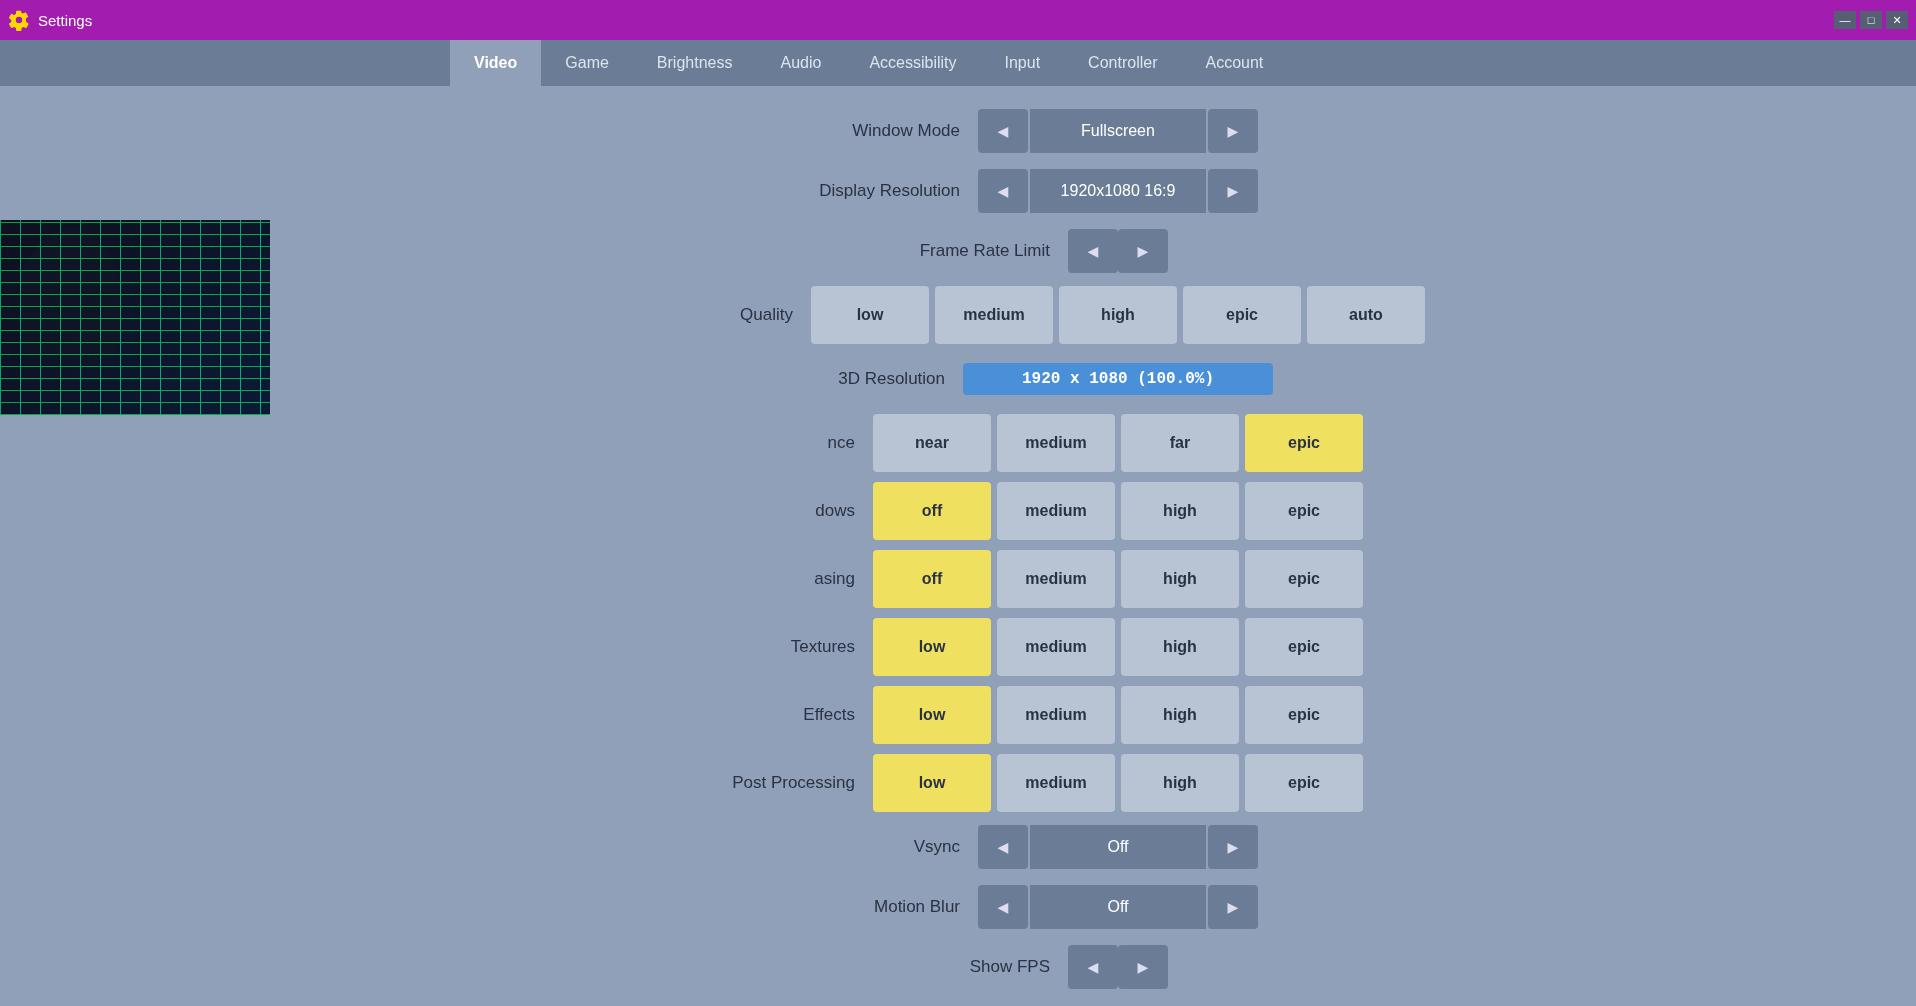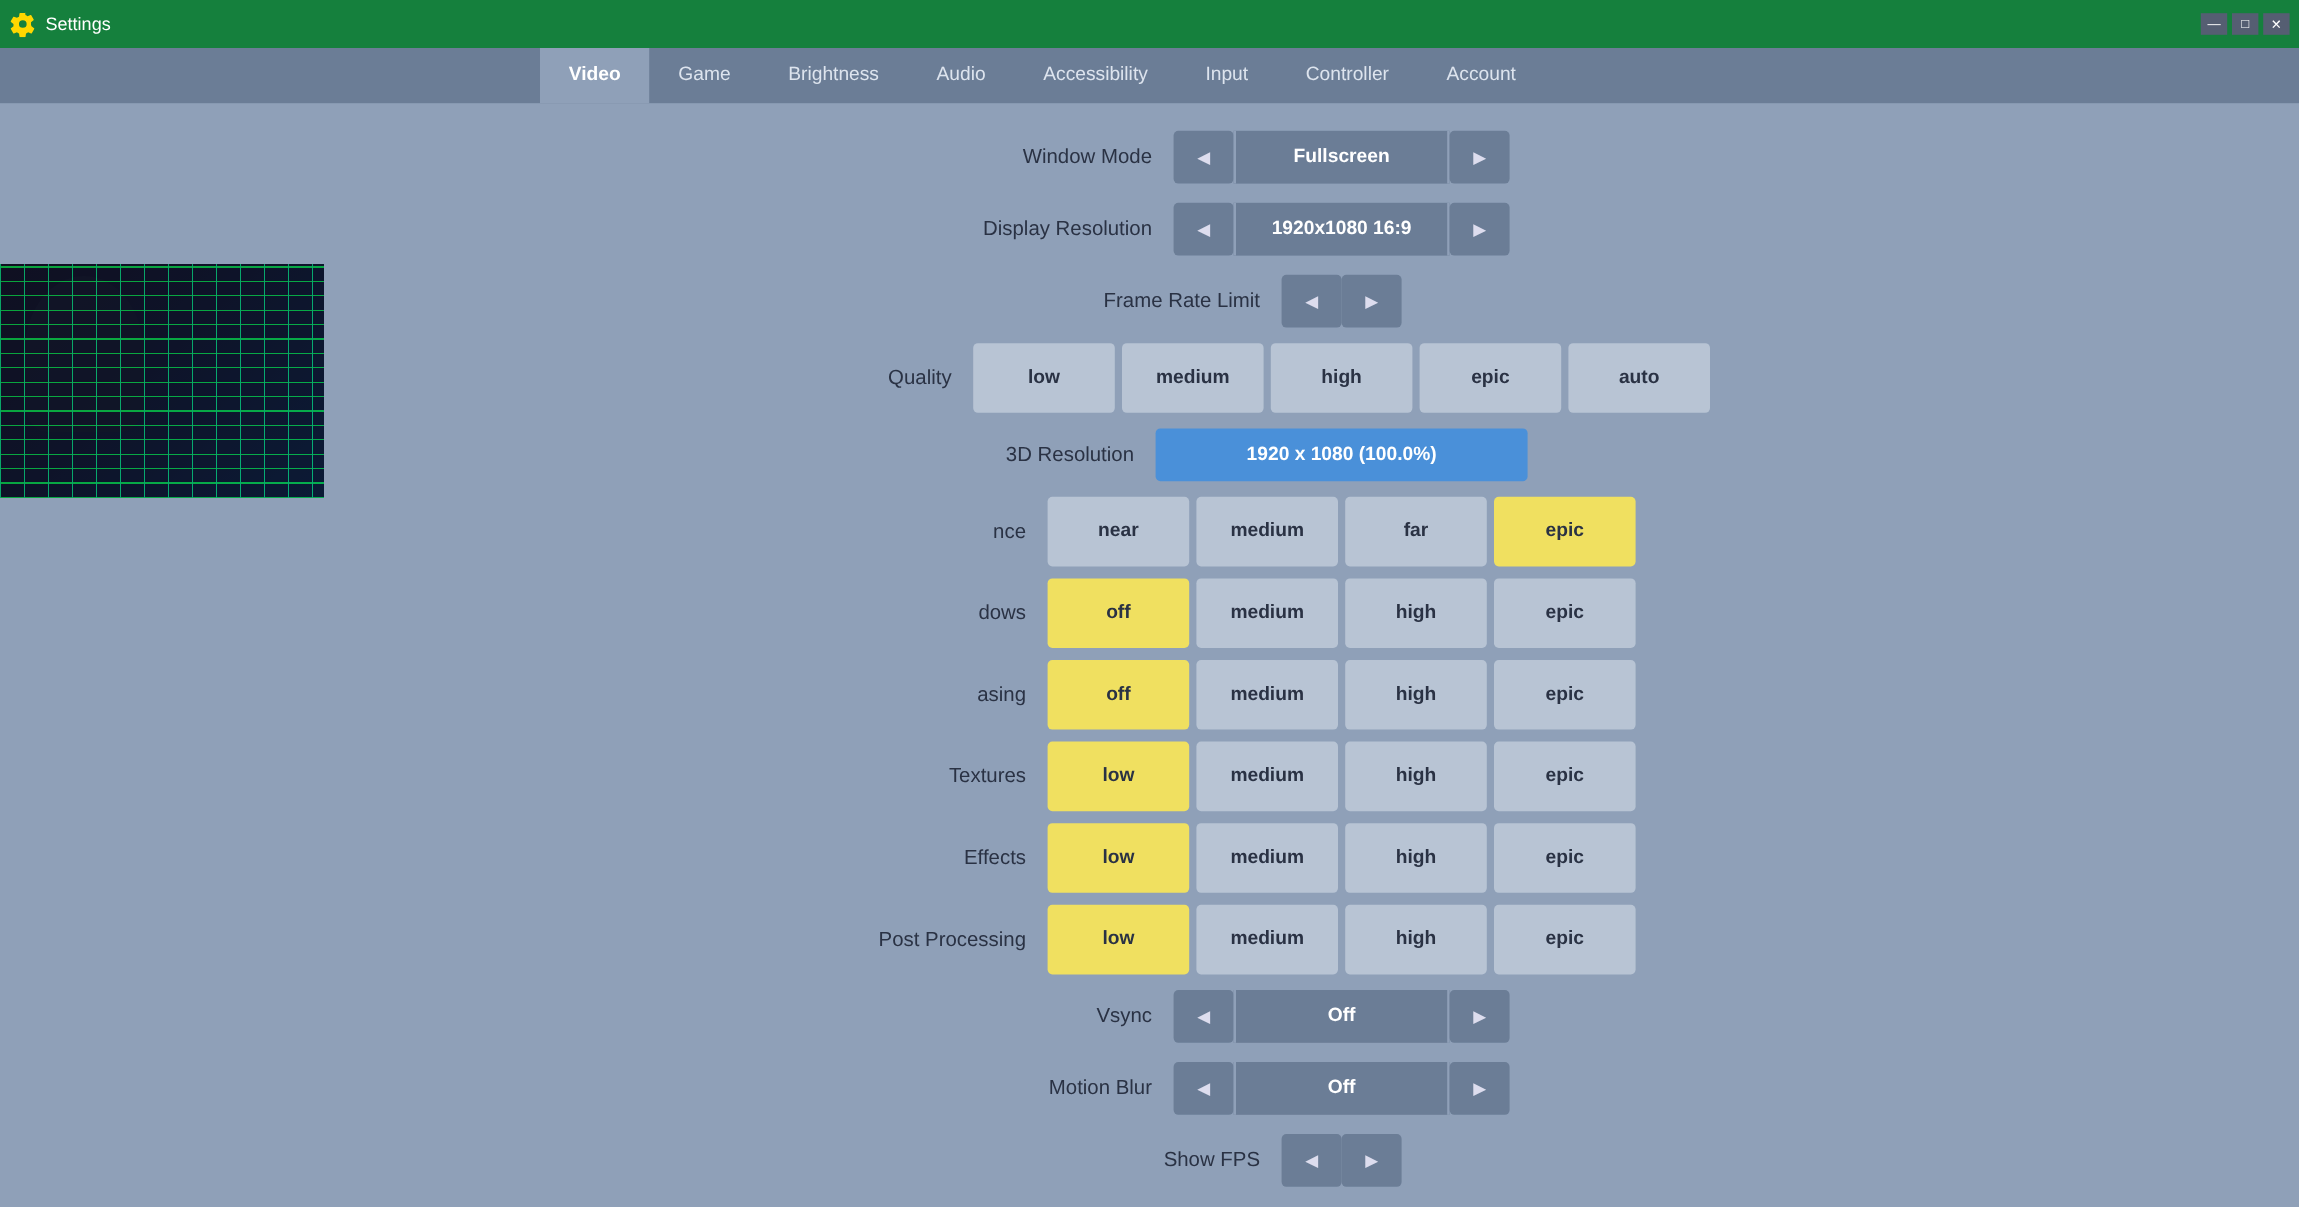--- a/index.html
+++ b/index.html
@@ -7,21 +7,21 @@
       width: 1916px;
       height: 1006px;
       background: #8fa0b8;
       font-family: 'Segoe UI', Arial, sans-serif;
       overflow: hidden;
       position: relative;
     }
 
     
     .title-bar {
-      background: #15803d;
+      background: #a21caf;
       height: 40px;
       display: flex;
       align-items: center;
       justify-content: space-between;
       padding: 0 8px;
     }
     .title-bar-left {
       display: flex;
       align-items: center;
       gap: 8px;
@@ -161,21 +161,21 @@
       font-size: 14px;
       color: #dde;
       border-radius: 4px;
     }
     .selector-value {
       min-width: 180px;
       height: 44px;
       background: #6b7d96;
       color: white;
       font-size: 16px;
-      font-weight: 700;
+      font-weight: 400;
       display: flex;
       align-items: center;
       justify-content: center;
       border-left: 2px solid #8fa0b8;
       border-right: 2px solid #8fa0b8;
     }
 
     
     .btn-group {
       display: flex;
@@ -194,29 +194,30 @@
       transition: background 0.1s;
     }
     .quality-btn.selected-yellow {
       background: #f0e060;
       color: #2a3244;
     }
 
     
     .resolution-display {
       min-width: 310px;
-      height: 44px;
+      height: 32px;
       background: #4a90d9;
       color: white;
       font-size: 16px;
       font-weight: 700;
       display: flex;
       align-items: center;
       justify-content: center;
       border-radius: 4px;
+      font-family: Liberation Mono, monospace;
     }
   </style>
 </head>
 <body>
 
 <div class="title-bar">
   <div class="title-bar-left">
     <svg class="title-bar-gear" viewBox="0 0 24 24" fill="#ffd700">
       <path d="M12 15.5A3.5 3.5 0 0 1 8.5 12 3.5 3.5 0 0 1 12 8.5a3.5 3.5 0 0 1 3.5 3.5 3.5 3.5 0 0 1-3.5 3.5m7.43-2.92c.04-.34.07-.69.07-1.08s-.03-.74-.07-1.08l2.32-1.81c.21-.16.27-.46.13-.7l-2.2-3.81c-.13-.24-.42-.33-.66-.24l-2.74 1.1c-.57-.44-1.18-.81-1.86-1.09l-.41-2.9C14.45 2.18 14.2 2 13.93 2h-4.4c-.27 0-.52.18-.56.44l-.41 2.9c-.68.28-1.3.65-1.86 1.09L3.96 5.33c-.25-.09-.53 0-.66.24l-2.2 3.81c-.14.24-.08.54.13.7l2.32 1.81C3.52 12.26 3.5 12.61 3.5 13s.02.74.07 1.08l-2.32 1.81c-.21.16-.27.46-.13.7l2.2 3.81c.13.24.42.33.66.24l2.74-1.1c.57.44 1.18.81 1.86 1.09l.41 2.9c.04.26.29.44.56.44h4.4c.27 0 .52-.18.56-.44l.41-2.9c.68-.28 1.3-.65 1.86-1.09l2.74 1.1c.25.09.53 0 .66-.24l2.2-3.81c.14-.24.08-.54-.13-.7l-2.32-1.81z"></path>
     </svg>

